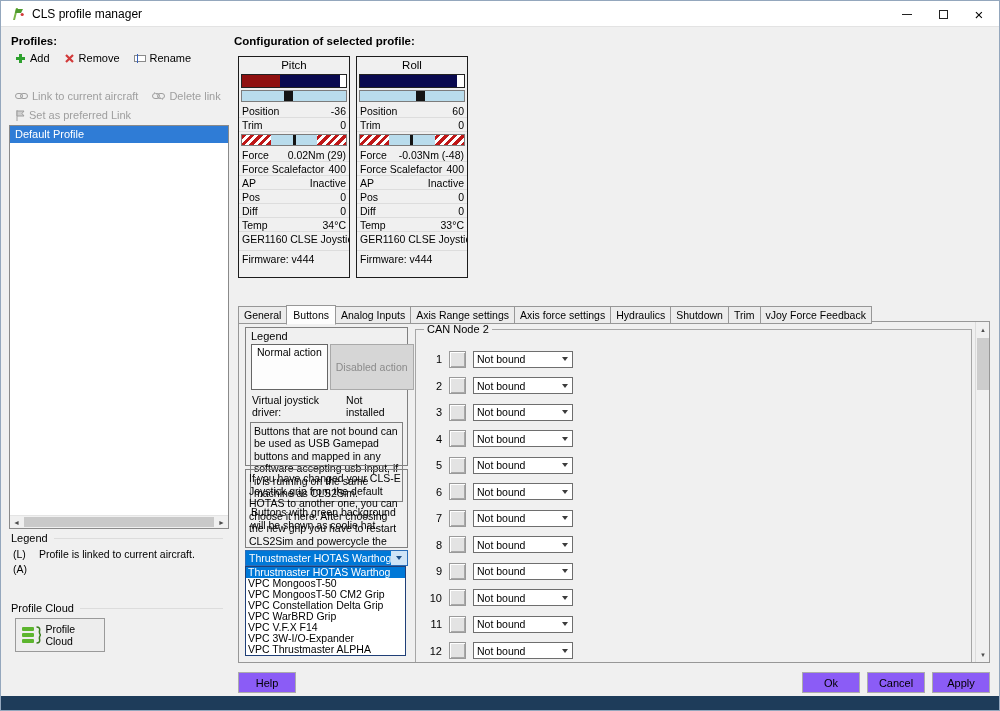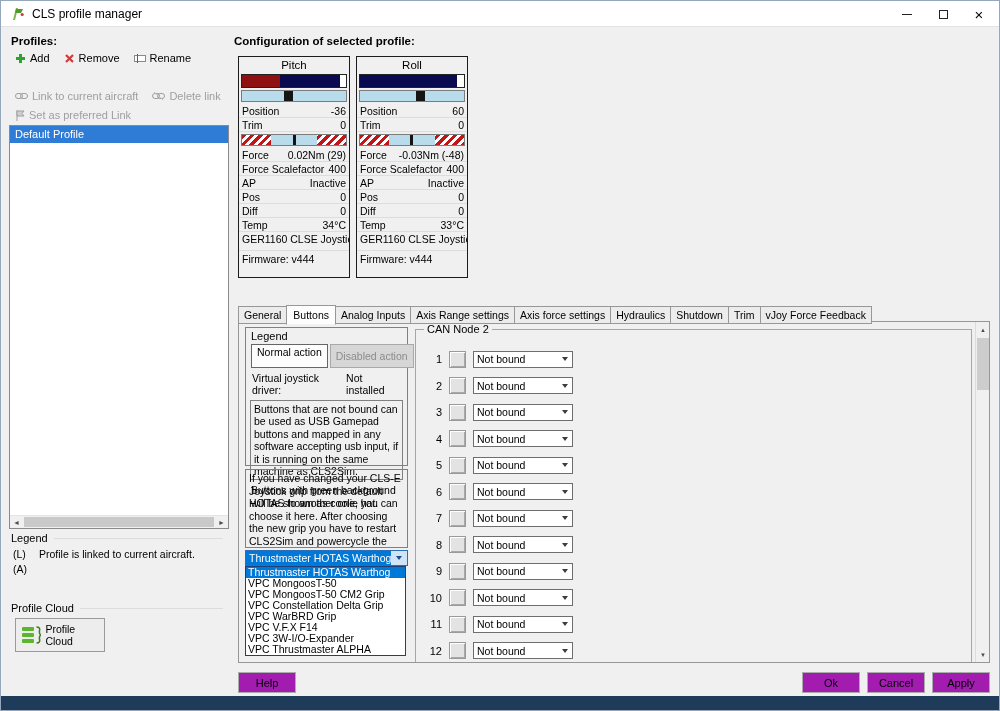--- a/index.html
+++ b/index.html
@@ -55,21 +55,21 @@
   .tabs { position: absolute; left: 237px; top: 304px; display: flex; align-items: flex-end; z-index: 3; }
   .tab { font-size: 10.5px; padding: 2px 5px; background: #ececec; border: 1px solid #979797; margin-right: -1px; white-space: nowrap; }
   .tab.selected { background: #fdfdfd; padding: 3px 6px; margin-bottom: -1px; border-bottom: 1px solid #f2f2f2; position: relative; z-index: 4; }
   .tab-page { position: absolute; left: 237px; top: 320px; width: 752px; height: 342px; background: #f0f0f0; border: 1px solid #979797; overflow: hidden; }
 
   
   .legend-box { position: absolute; left: 6px; top: 5px; width: 163px; height: 139px; border: 1px solid #808080; }
   .lgb-title { font-size: 11px; padding: 2px 5px 2px; }
   .lgb-btns { display: flex; padding: 0 5px; gap: 2px; }
   .btn-normal { font-size: 10.5px; border: 1px solid #666; background: #fdfdfd; padding: 1px 5px; white-space: nowrap; }
-  .btn-disabled { font-size: 10.5px; border: 1px solid #a9a9a9; background: #d6d6d6; color: #8b8b8b; padding: 5px 5px; white-space: nowrap; }
+  .btn-disabled { font-size: 10.5px; border: 1px solid #a9a9a9; background: #d6d6d6; color: #8b8b8b; padding: 16px 5px; white-space: nowrap; }
   .lgb-driver { display: flex; justify-content: space-between; font-size: 10.5px; padding: 4px 6px 2px; }
   .lgb-info { border: 1px solid #808080; margin: 2px 4px; padding: 2px 3px; font-size: 10.5px; line-height: 1.18; }
   .lgb-coolie { font-size: 10.5px; padding: 2px 5px 0; line-height: 1.18; }
 
   .grip-box { position: absolute; left: 6px; top: 147px; width: 163px; height: 79px; border: 1px solid #808080; padding: 2px 3px; font-size: 10.5px; line-height: 1.2; }
   .grip-combo { position: absolute; left: 6px; top: 228px; width: 163px; height: 16px; border: 1px solid #2a6db8; background: #fff; display: flex; }
   .grip-combo-text { flex: 1; background: #0078d7; color: #fff; font-size: 10.5px; line-height: 14px; padding-left: 3px; white-space: nowrap; overflow: hidden; }
   .grip-combo-arrow { width: 16px; background: #cfe4f7; display: flex; align-items: center; justify-content: center; }
   .grip-list { position: absolute; left: 6px; top: 244px; width: 161px; border: 1px solid #1f3f77; background: #fff; z-index: 6; }
   .grip-opt { font-size: 10.5px; height: 11px; line-height: 11px; padding: 0 2px; white-space: nowrap; overflow: hidden; }
@@ -88,21 +88,21 @@
   .tri-down { width: 0; height: 0; border-left: 3.5px solid transparent; border-right: 3.5px solid transparent; border-top: 4px solid #3c3c3c; display: block; }
   .tri-down.blue { border-top-color: #1b4f8a; }
 
   
   .vscroll { position: absolute; left: 736px; top: 0; width: 14px; height: 340px; background: #f0f0f0; border-left: 1px solid #dcdcdc; }
   .vs-arrow { position: absolute; left: 0; width: 14px; height: 15px; display: flex; align-items: center; justify-content: center; font-size: 6px; color: #4d4d4d; }
   .vs-up { top: 0; } .vs-down { bottom: 0; }
   .vs-thumb { position: absolute; left: 1px; top: 16px; width: 12px; height: 52px; background: #cdcdcd; }
 
   
-  .btn { position: absolute; top: 671px; width: 58px; height: 21px; background: #a21caf; border: 1px solid #acacac; font-size: 11px; display: flex; align-items: center; justify-content: center; }
+  .btn { position: absolute; top: 671px; width: 58px; height: 21px; background: #8b5cf6; border: 1px solid #acacac; font-size: 11px; display: flex; align-items: center; justify-content: center; }
   .bottom-strip { position: absolute; left: 0; right: 0; bottom: 0; height: 14px; background: #1e3c5a; }
 </style>
 </head>
 <body>
 
 <div class="window">
 
   <div class="titlebar">
     <svg class="app-icon" viewBox="0 0 16 16">
       <path d="M3 14 L6 2 L8 2 L5 14 Z" fill="#7ab648"></path>

